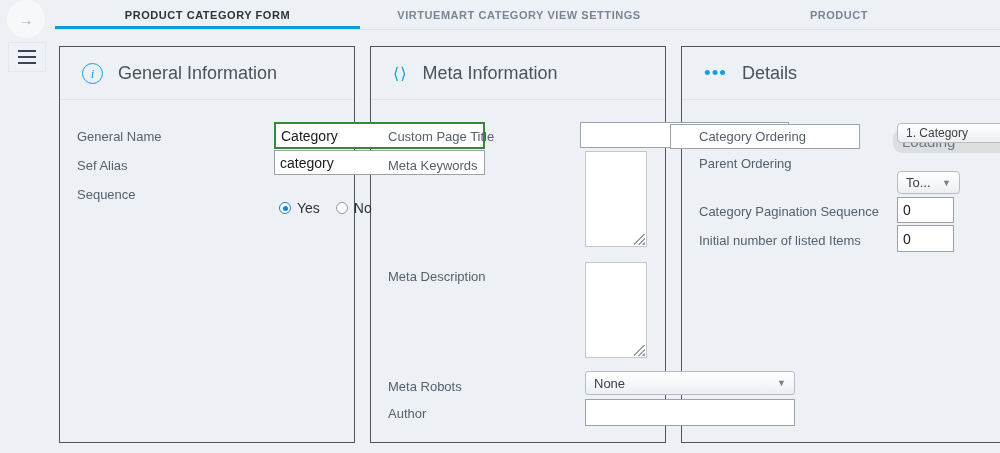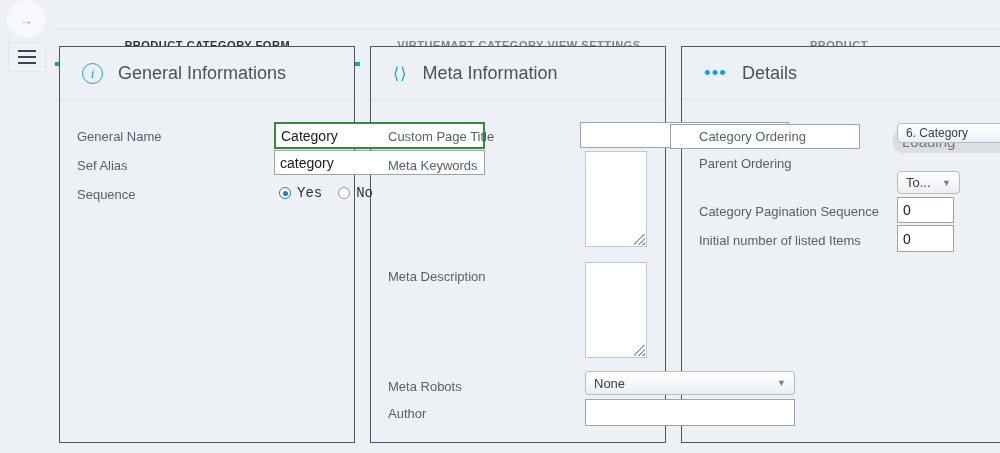--- a/index.html
+++ b/index.html
@@ -52,30 +52,29 @@
 
   
   #tabbar {
     position: absolute;
     left: 55px; top: 0;
     width: 945px; height: 30px;
   }
   .tab {
     position: absolute;
     top: 0;
-    height: 42px;
+    height: 30px;
     font-size: 11px;
     font-weight: bold;
     letter-spacing: .55px;
     color: #7b8492;
     display: flex;
     align-items: center;
     justify-content: center;
     white-space: nowrap;
-    margin-top: 24px;
   }
   .tab.active { color: #2b333d; }
   .tab-underline {
     position: absolute;
     left: 0; bottom: 0;
     height: 4px;
     width: 100%;
     background: #0d9ddb;
   }
   #tab0 { left: 0px;   width: 305px; }
@@ -172,21 +171,21 @@
     position: absolute;
     right: 1px; bottom: 1px;
     width: 11px; height: 11px;
     background:
       linear-gradient(135deg, transparent 0 42%, #9aa0a7 42% 52%, transparent 52% 66%),
       linear-gradient(135deg, transparent 0 64%, #9aa0a7 64% 74%, transparent 74% 88%),
       linear-gradient(135deg, transparent 0 86%, #9aa0a7 86% 96%, transparent 96%);
   }
 
   
-  #radio-row { position: absolute; left: 279px; top: 185px; z-index: 40; display: flex; align-items: center; gap: 6px; font-family: Liberation Mono, monospace; }
+  #radio-row { position: absolute; left: 279px; top: 200px; z-index: 40; display: flex; align-items: center; gap: 6px; }
   .radio {
     width: 12px; height: 12px;
     border-radius: 50%;
     border: 1px solid #8e959d;
     background: #fff;
     box-sizing: border-box;
     display: inline-block;
     position: relative;
   }
   .radio.on { border-color: #1b7fc4; }
@@ -269,21 +268,21 @@
     <span>PRODUCT</span>
   </div>
 </div>
 <div id="tabs-baseline"></div>
 
 <div class="panel" id="panel-general">
   <div class="panel-head">
     <span class="hicon">
       <span class="icon-info">i</span>
     </span>
-    <span class="panel-title">General Informations</span>
+    <span class="panel-title">General Information</span>
   </div>
 </div>
 
 <div class="panel" id="panel-meta">
   <div class="panel-head">
     <span class="hicon icon-code">⟨⟩</span>
     <span class="panel-title">Meta Information</span>
   </div>
 </div>
 
@@ -330,21 +329,21 @@
   <span class="radio"></span>
   <span class="radio-lab">No</span>
 </div>
 
 <div class="sel" id="sel-robots">
   <span>None</span>
   <span class="caret">▼</span>
 </div>
 
 <div class="sel" id="sel-catord">
-  <span>6. Category</span>
+  <span>1. Category</span>
 </div>
 
 <div class="sel" id="sel-parent">
   <span>To...</span>
   <span class="caret">▼</span>
 </div>
 
 <div id="loading-strip">
   <span id="loading-text">Loading</span>
   <span id="loading-spinner"></span>

